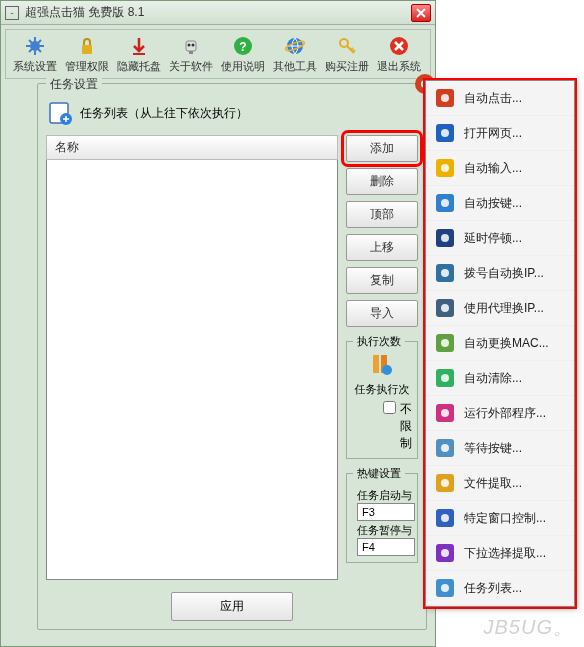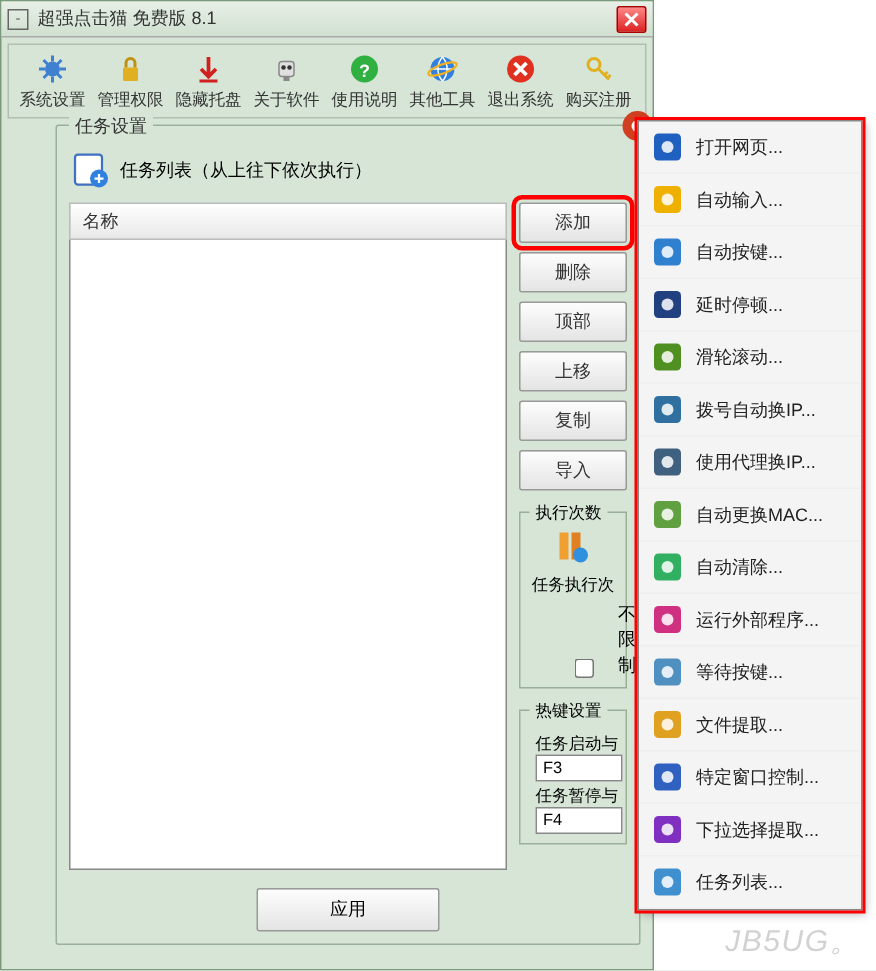--- a/index.html
+++ b/index.html
@@ -30,21 +30,21 @@
 .list-box { background: #fff; border: 1px solid #888; height: 420px; border-top: none; }
 
 .side-buttons { display: flex; flex-direction: column; gap: 6px; width: 72px; }
 .btn { background: linear-gradient(#fdfdfd, #e4e4e4); border: 1px solid #999; padding: 4px 0; text-align: center; cursor: pointer; border-radius: 2px; color: #333; }
 .btn-highlight { outline: 3px solid #f00; outline-offset: 2px; }
 
 .sub-fieldset { border: 1px solid #9ab09a; padding: 6px; margin-top: 8px; position: relative; }
 .sub-fieldset-title { position: absolute; top: -8px; left: 6px; background: #d6e5d6; padding: 0 4px; font-size: 11px; }
 .exec-row { display: flex; align-items: center; gap: 4px; margin-top: 4px; flex-direction: column; }
 .exec-icon { width: 26px; height: 26px; }
-.checkbox-row { display: flex; align-items: flex-end; gap: 16px; margin-top: 4px; margin-left: 30px; }
+.checkbox-row { display: flex; align-items: flex-start; gap: 4px; margin-top: 4px; margin-left: 30px; }
 
 .hotkey-row { display: flex; align-items: center; gap: 4px; margin-top: 6px; }
 .hotkey-icon { width: 30px; height: 30px; }
 .hotkey-fields { flex: 1; }
 .hotkey-label { font-size: 11px; margin-top: 2px; }
 .hotkey-input { width: 58px; border: 1px solid #888; background: #fff; padding: 2px 4px; font-size: 11px; }
 
 .apply-area { text-align: center; margin-top: 12px; }
 .apply-btn { background: linear-gradient(#fdfdfd, #e4e4e4); border: 1px solid #999; padding: 5px 48px; cursor: pointer; border-radius: 2px; }
 
@@ -112,31 +112,31 @@
       <div class="tool-item">
         <svg class="tool-icon" viewBox="0 0 22 22">
           <circle cx="11" cy="11" r="8" fill="#3080e0"></circle>
           <path d="M3 11h16M11 3a12 12 0 010 16M11 3a12 12 0 000 16" stroke="#fff" stroke-width="1" fill="none"></path>
           <ellipse cx="11" cy="11" rx="10" ry="3" fill="none" stroke="#f0b020" stroke-width="1.5" transform="rotate(-20 11 11)"></ellipse>
         </svg>
         <span class="tool-label">其他工具</span>
       </div>
       <div class="tool-item">
         <svg class="tool-icon" viewBox="0 0 22 22">
+          <circle cx="8" cy="8" r="4" fill="none" stroke="#e0b020" stroke-width="2"></circle>
+          <path d="M11 11l7 7M15 15l2-2M17 17l2-2" stroke="#e0b020" stroke-width="2"></path>
+        </svg>
+        <span class="tool-label">购买注册</span>
+      </div>
+      <div class="tool-item">
+        <svg class="tool-icon" viewBox="0 0 22 22">
           <circle cx="11" cy="11" r="9" fill="#e03020"></circle>
           <path d="M7 7l8 8M15 7l-8 8" stroke="#fff" stroke-width="2.5"></path>
         </svg>
         <span class="tool-label">退出系统</span>
-      </div>
-      <div class="tool-item">
-        <svg class="tool-icon" viewBox="0 0 22 22">
-          <circle cx="8" cy="8" r="4" fill="none" stroke="#e0b020" stroke-width="2"></circle>
-          <path d="M11 11l7 7M15 15l2-2M17 17l2-2" stroke="#e0b020" stroke-width="2"></path>
-        </svg>
-        <span class="tool-label">购买注册</span>
       </div>
     </div>
 
   <div class="main-area">
     <div class="fieldset">
       <span class="fieldset-title">任务设置</span>
       <div class="fieldset-body">
         <div class="task-header">
           <svg class="task-header-icon" viewBox="0 0 28 28">
             <rect x="4" y="4" width="18" height="20" rx="2" fill="#fff" stroke="#4070c0" stroke-width="1.5"></rect>
@@ -205,20 +205,27 @@
 </div>
 
 <svg class="menu-anchor" viewBox="0 0 24 24">
   <circle cx="12" cy="12" r="10" fill="#d04020"></circle>
   <circle cx="12" cy="12" r="4" fill="#fff"></circle>
 </svg>
 
 <div class="context-menu" id="context-menu">
     <div class="menu-item">
       <svg class="menu-icon" viewBox="0 0 22 22">
+        <rect x="2" y="2" width="18" height="18" rx="3" fill="#d04020"></rect>
+        <circle cx="11" cy="11" r="4" fill="#fff" opacity="0.85"></circle>
+      </svg>
+      <span class="menu-text">自动点击...</span>
+    </div>
+    <div class="menu-item">
+      <svg class="menu-icon" viewBox="0 0 22 22">
         <rect x="2" y="2" width="18" height="18" rx="3" fill="#2060c0"></rect>
         <circle cx="11" cy="11" r="4" fill="#fff" opacity="0.85"></circle>
       </svg>
       <span class="menu-text">打开网页...</span>
     </div>
     <div class="menu-item">
       <svg class="menu-icon" viewBox="0 0 22 22">
         <rect x="2" y="2" width="18" height="18" rx="3" fill="#f0b000"></rect>
         <circle cx="11" cy="11" r="4" fill="#fff" opacity="0.85"></circle>
       </svg>
@@ -233,27 +240,20 @@
     </div>
     <div class="menu-item">
       <svg class="menu-icon" viewBox="0 0 22 22">
         <rect x="2" y="2" width="18" height="18" rx="3" fill="#204080"></rect>
         <circle cx="11" cy="11" r="4" fill="#fff" opacity="0.85"></circle>
       </svg>
       <span class="menu-text">延时停顿...</span>
     </div>
     <div class="menu-item">
       <svg class="menu-icon" viewBox="0 0 22 22">
-        <rect x="2" y="2" width="18" height="18" rx="3" fill="#509020"></rect>
-        <circle cx="11" cy="11" r="4" fill="#fff" opacity="0.85"></circle>
-      </svg>
-      <span class="menu-text">滑轮滚动...</span>
-    </div>
-    <div class="menu-item">
-      <svg class="menu-icon" viewBox="0 0 22 22">
         <rect x="2" y="2" width="18" height="18" rx="3" fill="#3070a0"></rect>
         <circle cx="11" cy="11" r="4" fill="#fff" opacity="0.85"></circle>
       </svg>
       <span class="menu-text">拨号自动换IP...</span>
     </div>
     <div class="menu-item">
       <svg class="menu-icon" viewBox="0 0 22 22">
         <rect x="2" y="2" width="18" height="18" rx="3" fill="#406080"></rect>
         <circle cx="11" cy="11" r="4" fill="#fff" opacity="0.85"></circle>
       </svg>

